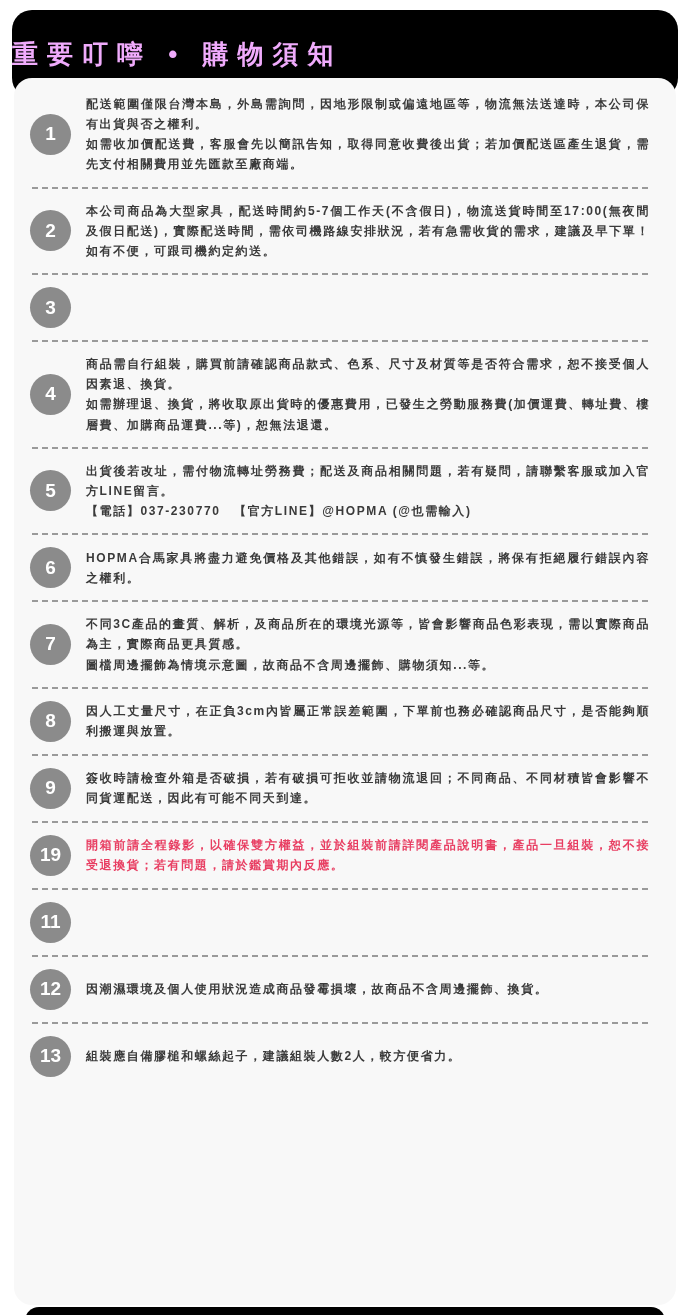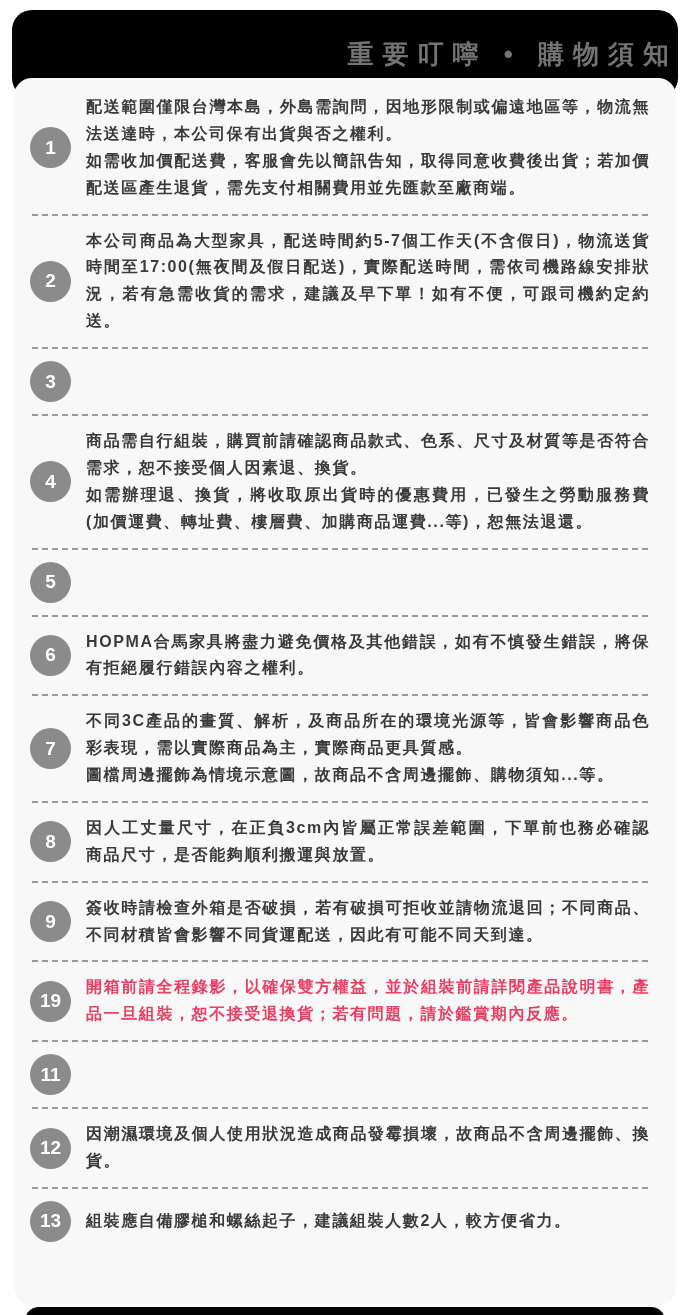--- a/index.html
+++ b/index.html
@@ -20,22 +20,22 @@
     top: 10px;
     left: 12px;
     right: 12px;
     height: 88px;
     background: var(--header-bg, #000000);
     border-radius: 20px;
     z-index: 1;
   }
   .header-title {
     display: block;
-    text-align: right;
-    color: #737373;
+    text-align: left;
+    color: #f0abfc;
     font-size: 26px;
     font-weight: bold;
     letter-spacing: 9px;
     padding-top: 27px;
     white-space: nowrap;
   }
   .card {
     position: absolute;
     top: 78px;
     left: 14px;
@@ -63,21 +63,21 @@
     color: #ffffff;
     font-size: 19px;
     font-weight: bold;
     display: flex;
     align-items: center;
     justify-content: center;
   }
   .notice-text {
     flex: 1 1 auto;
     color: var(--text-color, #3a3a3a);
-    font-size: 16px;
+    font-size: 12px;
     font-weight: bold;
     line-height: 1.68;
     letter-spacing: 1.6px;
     white-space: pre-line;
     text-align: justify;
   }
   .notice-item.highlight .notice-text {
     color: var(--highlight-color, #e83e62);
   }
   .separator {
@@ -122,20 +122,22 @@
   </div>
 <hr class="separator">
   <div class="notice-item">
     <div class="badge">4</div>
     <div class="notice-text">商品需自行組裝，購買前請確認商品款式、色系、尺寸及材質等是否符合需求，恕不接受個人因素退、換貨。
 如需辦理退、換貨，將收取原出貨時的優惠費用，已發生之勞動服務費(加價運費、轉址費、樓層費、加購商品運費...等)，恕無法退還。</div>
   </div>
 <hr class="separator">
   <div class="notice-item">
     <div class="badge">5</div>
+    <div class="notice-text">出貨後若改址，需付物流轉址勞務費；配送及商品相關問題，若有疑問，請聯繫客服或加入官方LINE留言。
+【電話】037-230770　【官方LINE】@HOPMA (@也需輸入)</div>
   </div>
 <hr class="separator">
   <div class="notice-item">
     <div class="badge">6</div>
     <div class="notice-text">HOPMA合馬家具將盡力避免價格及其他錯誤，如有不慎發生錯誤，將保有拒絕履行錯誤內容之權利。</div>
   </div>
 <hr class="separator">
   <div class="notice-item">
     <div class="badge">7</div>
     <div class="notice-text">不同3C產品的畫質、解析，及商品所在的環境光源等，皆會影響商品色彩表現，需以實際商品為主，實際商品更具質感。

